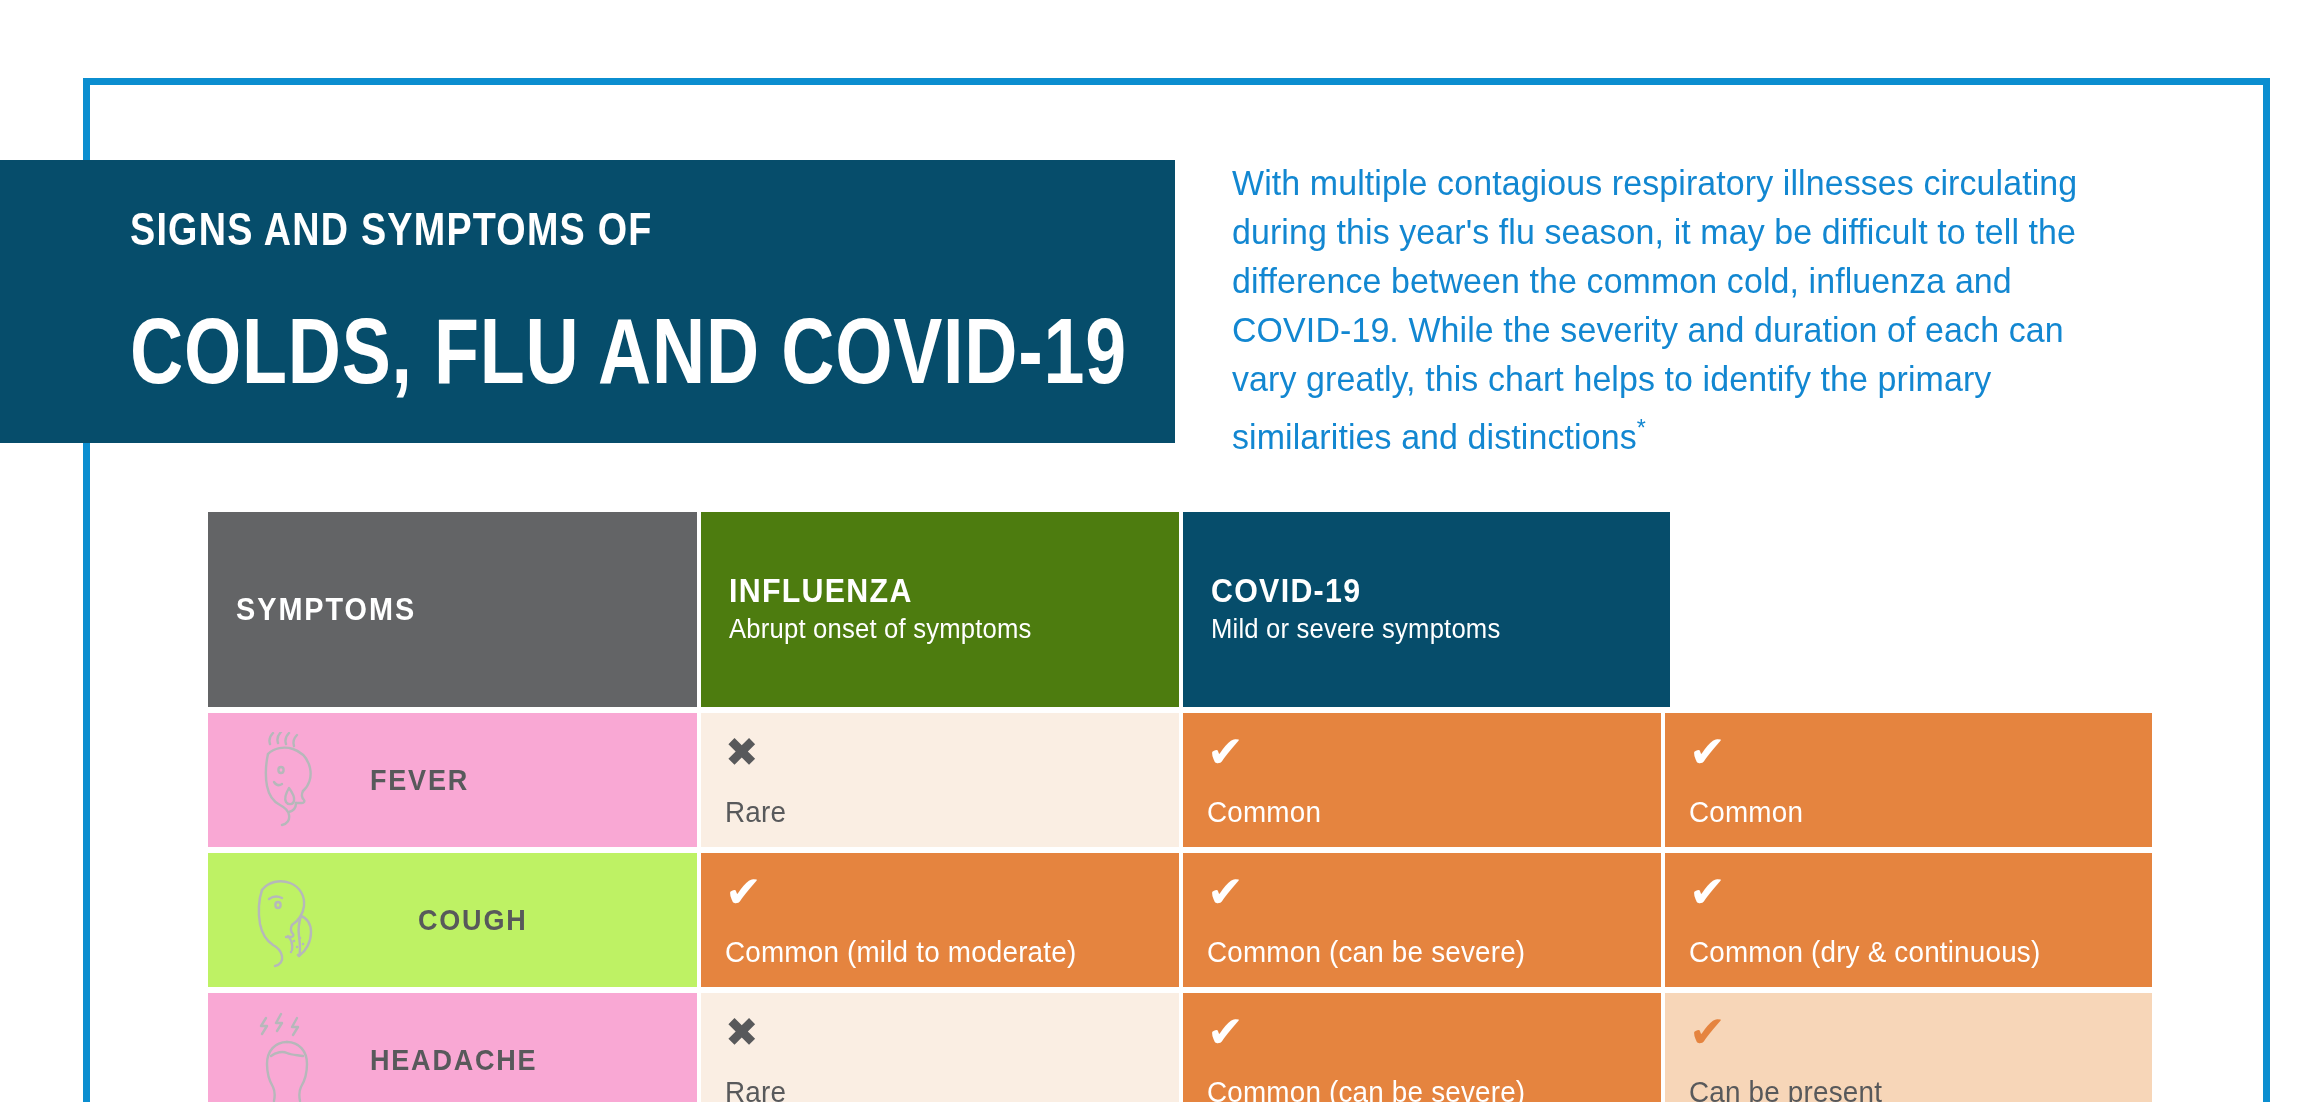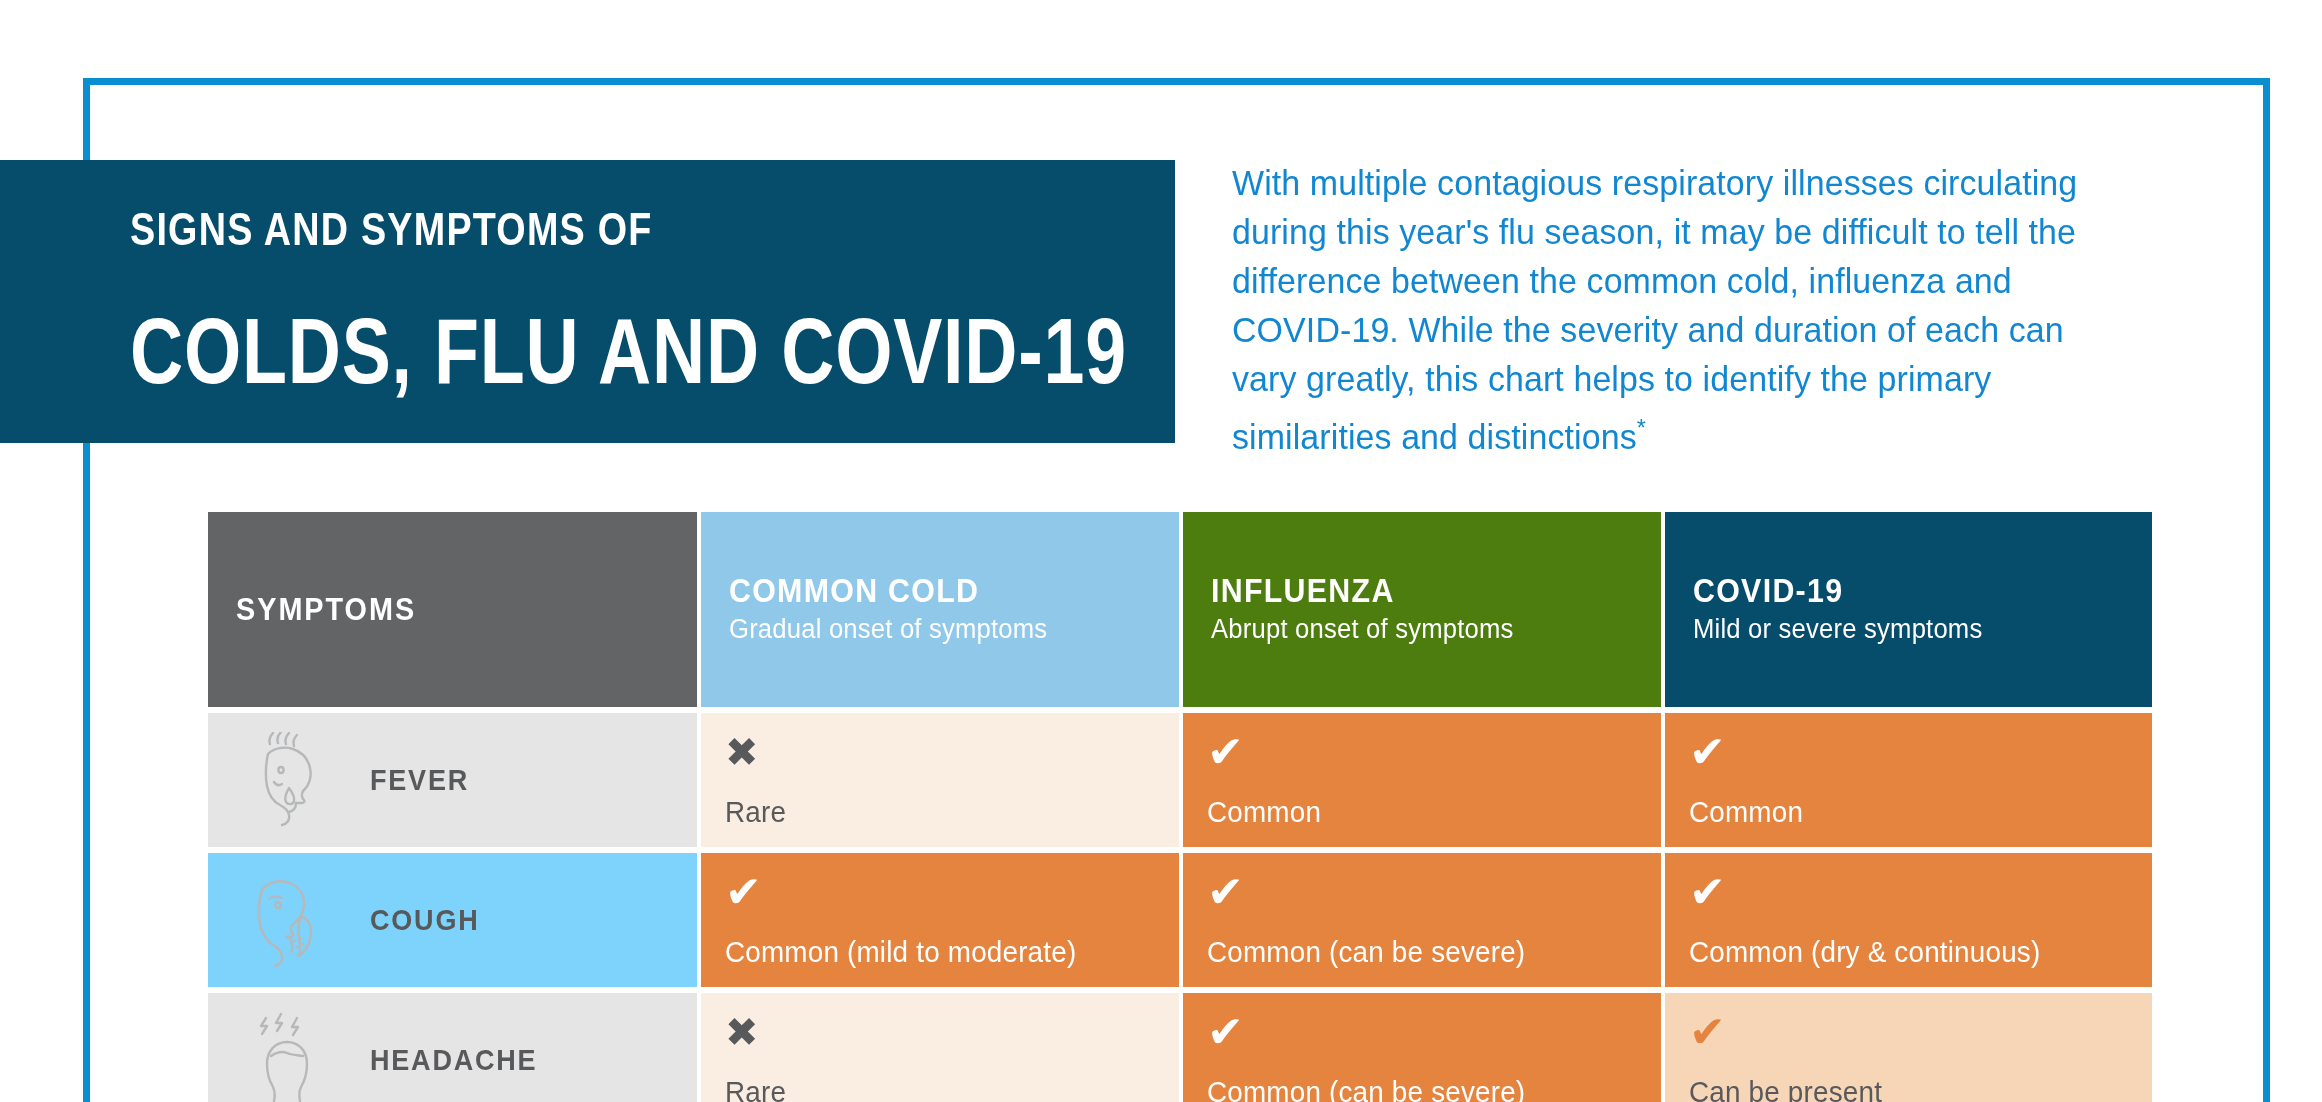--- a/index.html
+++ b/index.html
@@ -157,23 +157,23 @@
     transform: scaleX(0.95);
     transform-origin: left center;
   }
 
   
   .sym-cell {
     height: 134px;
     display: flex;
     align-items: center;
     padding-left: 36px;
-    background: #e5e5e5;
-  }
-  .sym-cell.alt { background: #7dd3fc; }
+    background: #f9a8d4;
+  }
+  .sym-cell.alt { background: #bef264; gap: 48px; }
   .sym-icon {
     width: 86px;
     height: 100px;
     flex: 0 0 86px;
     display: flex;
     align-items: center;
     justify-content: center;
   }
   .sym-icon svg { display: block; }
   .sym-name {
@@ -238,24 +238,20 @@
     <div class="title-big">COLDS, FLU AND COVID-19</div>
   </div>
 
   <div class="intro"><span>With multiple contagious respiratory illnesses circulating during this year's flu season, it may be difficult to tell the difference between the common cold, influenza and COVID-19. While the severity and duration of each can vary greatly, this chart helps to identify the primary similarities and distinctions</span><sup>*</sup></div>
 
   <div class="table">
 
     <div class="row">
       <div class="hdr hdr-symptoms c-sym">
         <div class="hdr-symptoms-label">SYMPTOMS</div>
-      </div>
-      <div class="hdr hdr-cold c-cold">
-        <div class="hdr-title">COMMON COLD</div>
-        <div class="hdr-sub">Gradual onset of symptoms</div>
       </div>
       <div class="hdr hdr-flu c-flu">
         <div class="hdr-title">INFLUENZA</div>
         <div class="hdr-sub">Abrupt onset of symptoms</div>
       </div>
       <div class="hdr hdr-covid c-covid">
         <div class="hdr-title">COVID-19</div>
         <div class="hdr-sub">Mild or severe symptoms</div>
       </div>
     </div>

